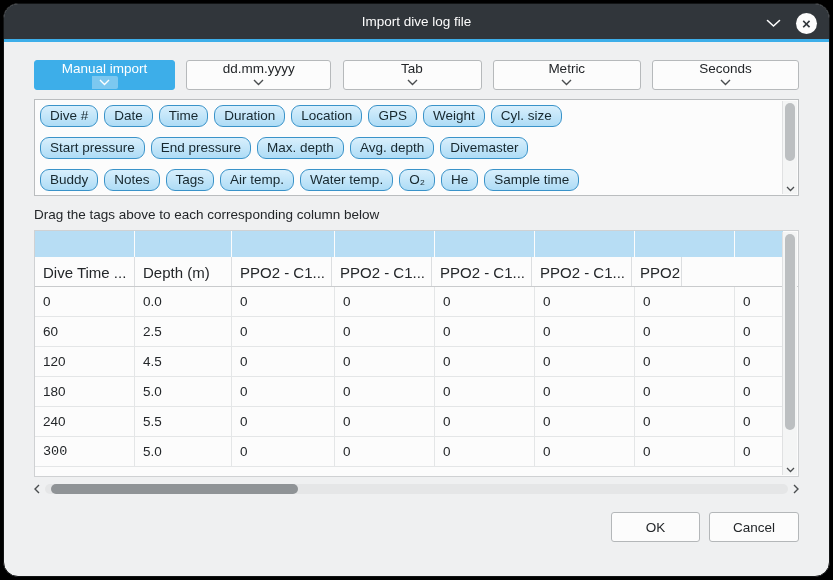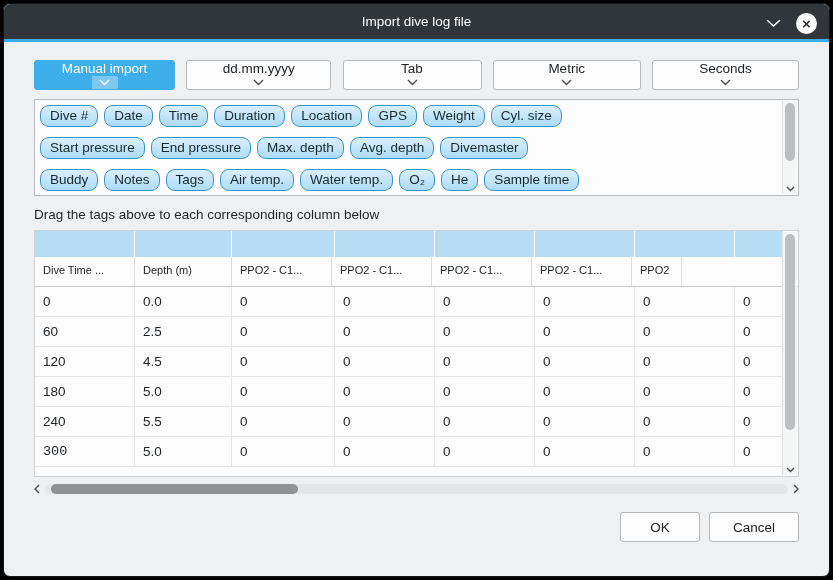--- a/index.html
+++ b/index.html
@@ -1,19 +1,19 @@
 <!DOCTYPE html>
 <html style="--accent: #3daee9; --titlebar-bg: #31363b; --tag-fill: #aedcf6; --tag-border: #3a93c9; --drop-row: #b7ddf4;"><head>
 <meta charset="utf-8">
 <style>
   * { margin:0; padding:0; box-sizing:border-box; }
   html,body { width:833px; height:580px; background:#000; font-family:"Liberation Sans", sans-serif; }
   .window {
     position:absolute; left:3px; top:3px; width:827px; height:574px;
-    background:#eff0f1; border-radius:7px; overflow:hidden; border:1px solid #121415;
+    background:#eff0f1; border-radius:15px; overflow:hidden; border:1px solid #121415;
   }
   
   .titlebar {
     height:38px; background:var(--titlebar-bg,#31363b); border-bottom:3px solid var(--accent,#3daee9);
     display:flex; align-items:center; justify-content:center; position:relative;
   }
   .titlebar .title { color:#fcfcfc; font-size:13.5px; }
   .title-icons { position:absolute; right:12px; top:0; height:38px; display:flex; align-items:center; gap:15px; }
   .shade-icon { color:#fcfcfc; display:flex; align-items:center; cursor:pointer; }
   .close-btn {
@@ -51,35 +51,35 @@
   .v-thumb { position:absolute; left:2px; right:2px; border-radius:5px; background:#bcbfc1; }
   .v-arrow { position:absolute; bottom:2px; left:0; right:0; display:flex; justify-content:center; color:#4a4d4f; cursor:pointer; }
   
   .instruction { margin:11px 30px 0; font-size:13.5px; color:#232629; }
   
   .table-wrap { position:relative; margin:8px 30px 0; height:247px; background:#fcfcfc; border:1px solid #cfd1d3; overflow:hidden; }
   .drop-row { display:flex; height:26px; background:#fcfcfc; padding-right:15px; }
   .drop-cell { height:26px; background:var(--drop-row,#b7ddf4); border-right:1px solid #fcfcfc; cursor:pointer; }
   .drop-cell:last-child { flex:1; border-right:none; }
   .header-row { display:flex; height:30px; border-bottom:1px solid #c9cbcd; }
-  .th { padding:7px 0 0 8px; font-size:11px; color:#232629; border-right:1px solid #dcdee0; white-space:nowrap; overflow:hidden; cursor:pointer; }
+  .th { padding:7px 0 0 8px; font-size:15px; color:#232629; border-right:1px solid #dcdee0; white-space:nowrap; overflow:hidden; cursor:pointer; }
   .tr { display:flex; height:30px; }
   .td { padding:7px 0 0 8px; font-size:13.5px; color:#232629; border-right:1px solid #e4e6e7; border-bottom:1px solid #e4e6e7; white-space:nowrap; overflow:hidden; }
   
   .h-scroll { margin:5px 30px 0; height:14px; display:flex; align-items:center; gap:5px; color:#4a4d4f; }
   .h-arrow { display:flex; align-items:center; cursor:pointer; }
   .h-track { flex:1; height:10px; background:#e5e6e7; border-radius:5px; position:relative; }
   .h-thumb { position:absolute; left:6px; top:0; width:247px; height:10px; background:#8f9396; border-radius:5px; cursor:grab; }
   
   .btn-row { margin:16px 30px 0; display:flex; justify-content:flex-end; gap:9px; }
   .btn {
     height:30px; background:#fcfcfc; border:1px solid #b4b7b9; border-radius:3px;
     font-size:13.5px; color:#232629; display:flex; align-items:center; justify-content:center; cursor:pointer;
   }
-  .btn-ok { width:80px; } .btn-cancel { width:90px; }
+  .btn-ok { width:89px; } .btn-cancel { width:90px; }
 </style>
 </head>
 <body>
 
 <div class="window">
 
   <div class="titlebar">
     <span class="title">Import dive log file</span>
     <span class="title-icons">
       <span class="shade-icon">

